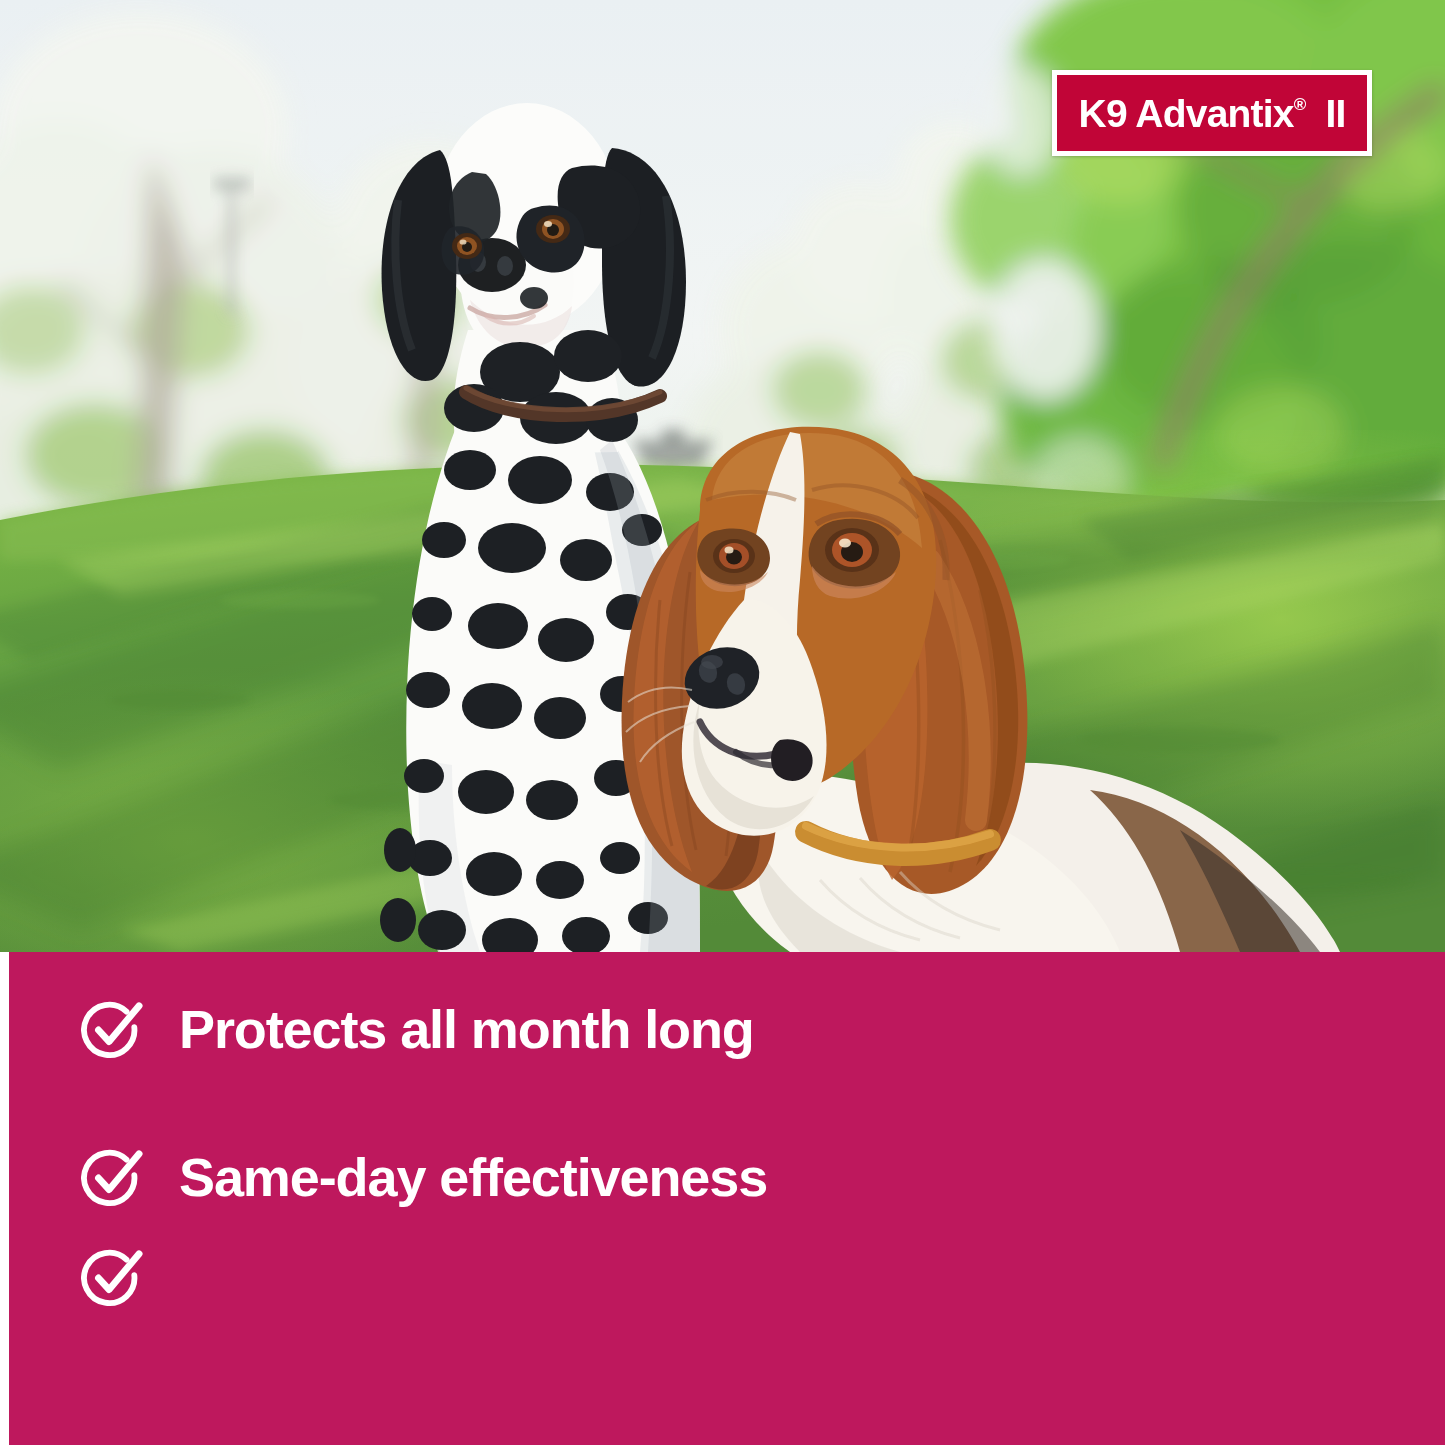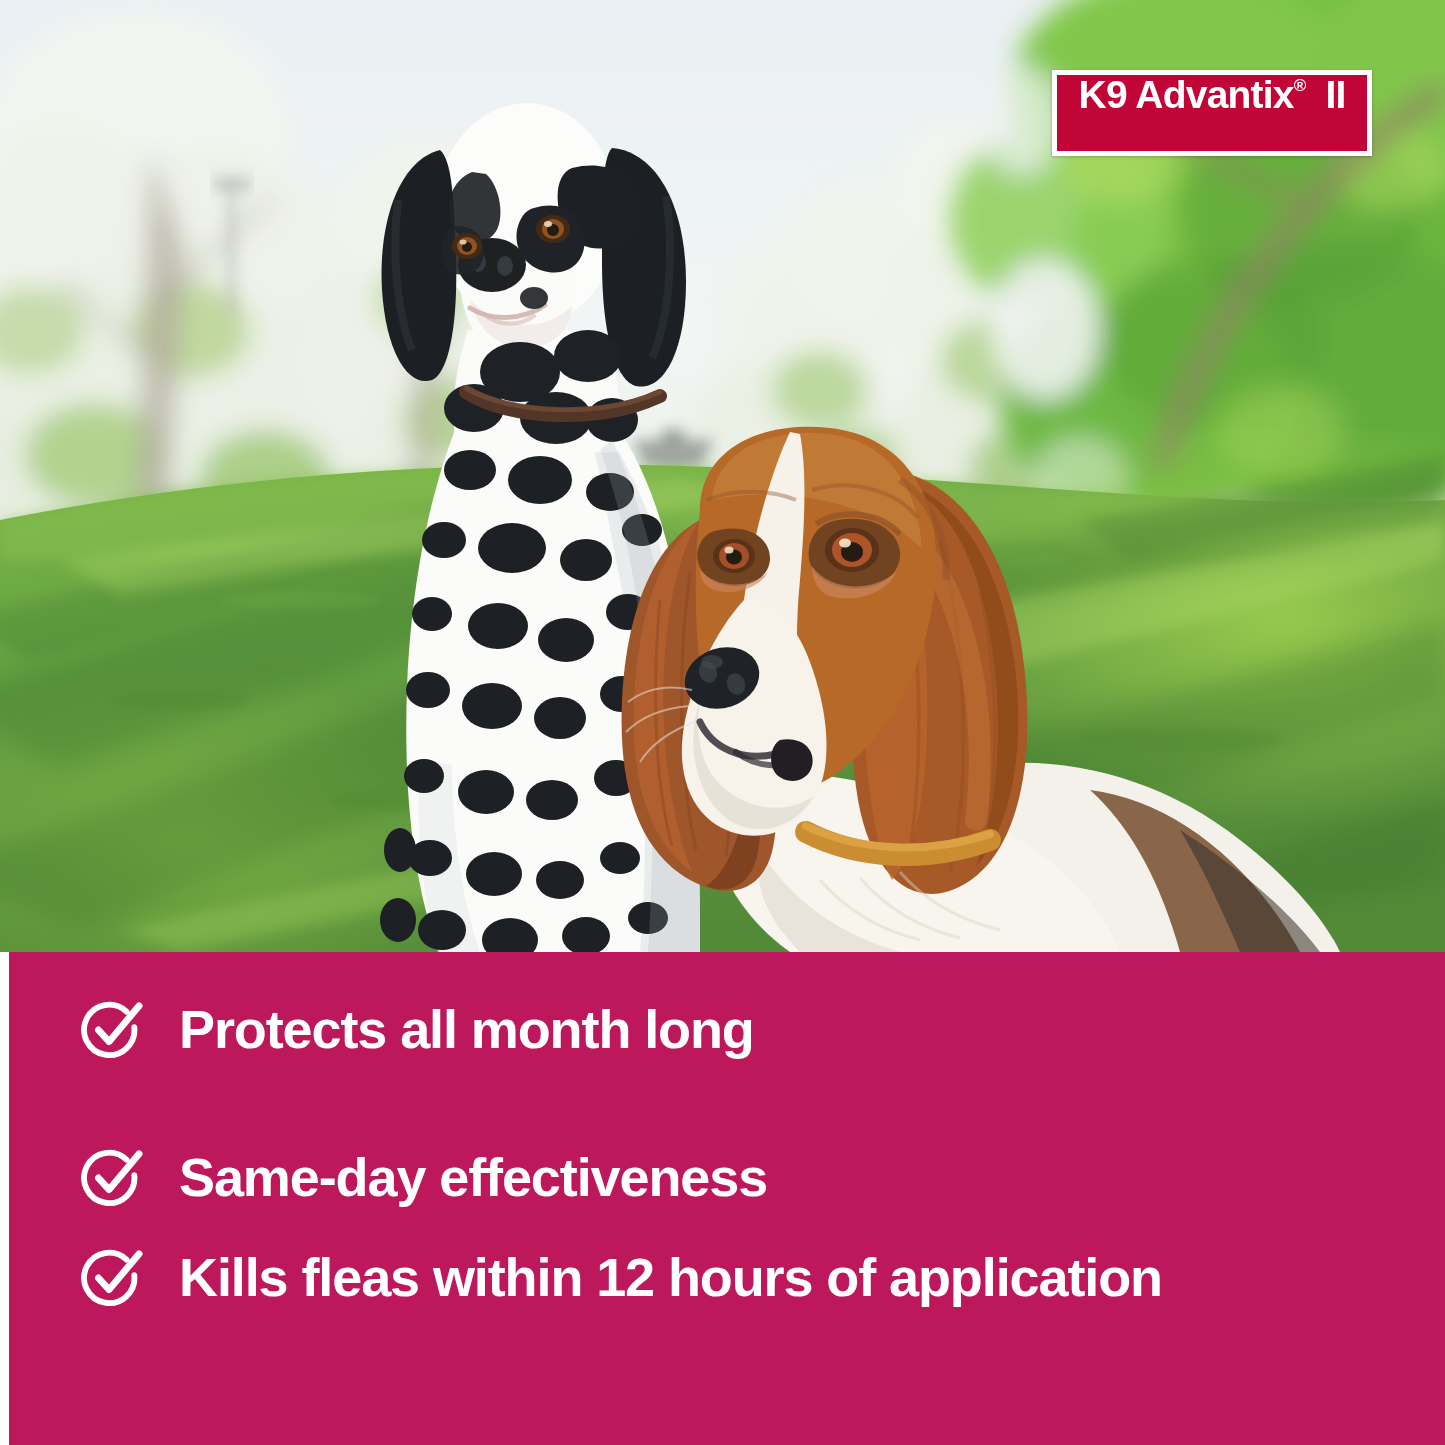--- a/index.html
+++ b/index.html
@@ -18,21 +18,21 @@
     overflow:hidden; background:#eef4f6;
   }
   .photo svg { display:block; width:1445px; height:952px; }
 
   
   .logo-badge {
     position:absolute; left:1052px; top:70px;
     width:320px; height:86px;
     background:#C10537;
     border:5px solid #ffffff;
-    display:flex; align-items:flex-start; justify-content:center;
+    display:flex; align-items:center; justify-content:center;
     box-shadow:0 1px 3px rgba(0,0,0,.22);
   }
   .logo-text {
     color:#ffffff;
     font-size:39px;
     font-weight:bold;
     letter-spacing:-0.8px;
     white-space:nowrap;
     font-family:"Liberation Sans", sans-serif;
     line-height:1;
@@ -503,17 +503,16 @@
       <span class="claim-text">Same-day effectiveness</span>
     </div>
 
     <div class="claim-row" style="top:294px;">
       <span class="claim-icon">
         <svg viewBox="0 0 64 64" aria-hidden="true">
           <path d="M47 14 A26 26 0 1 0 55 30" fill="none" stroke="#ffffff" stroke-width="6" stroke-linecap="round"></path>
           <path d="M18 33 L29 45 L60 8" fill="none" stroke="#ffffff" stroke-width="7" stroke-linecap="round" stroke-linejoin="round"></path>
         </svg>
       </span>
-      <span class="claim-text">Kills fleas within 12 hours of application</span>
     </div>
 
   </div>
 </div>
 
 </body></html>

